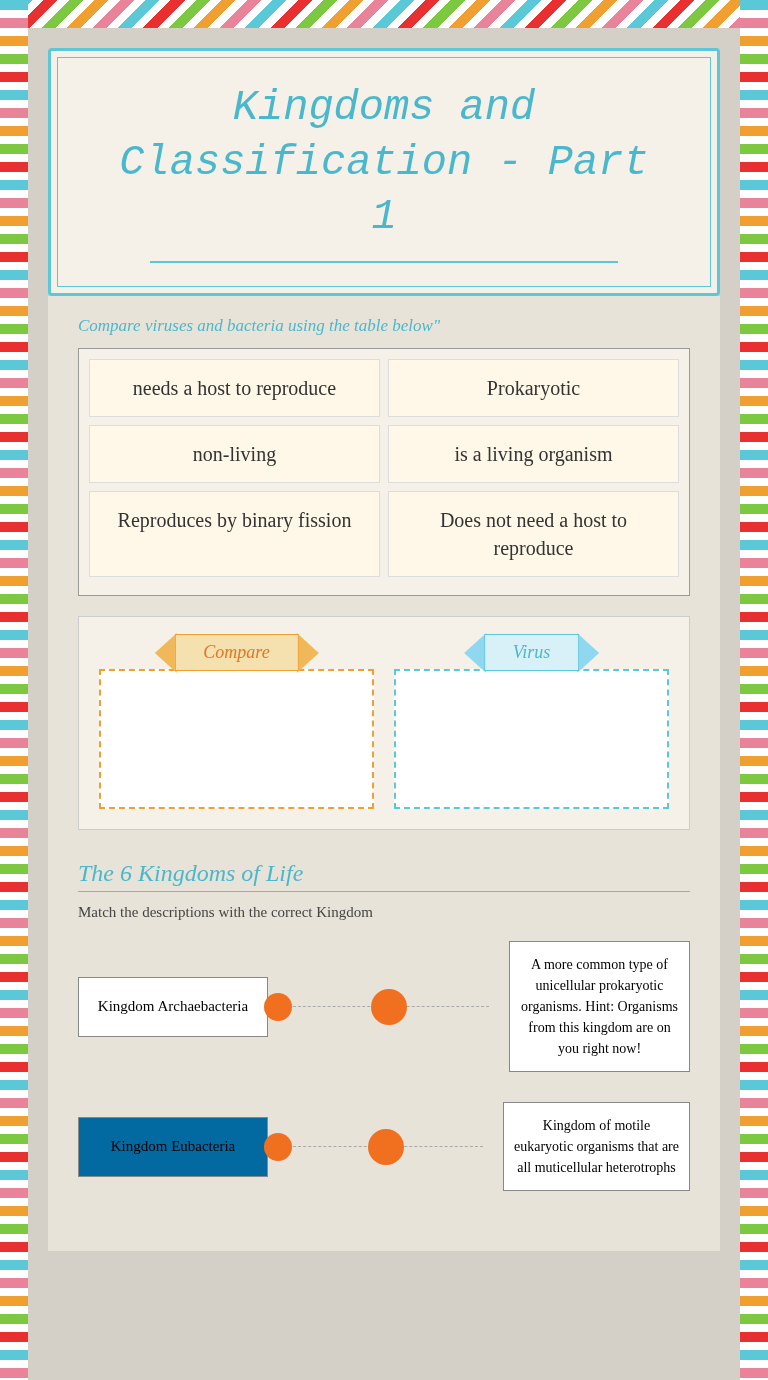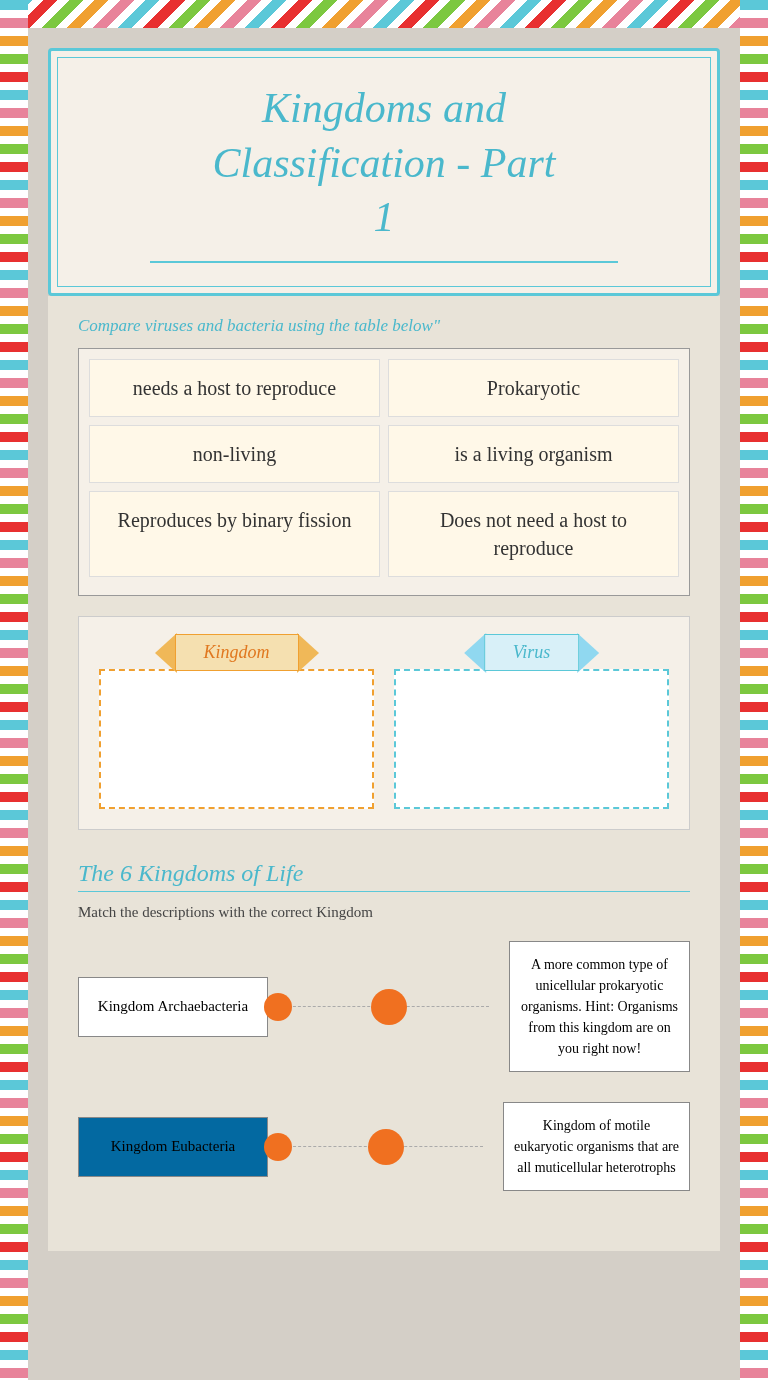--- a/index.html
+++ b/index.html
@@ -21,20 +21,21 @@
 
     
     .header-section {
       background: #f5f0e8;
       border: 3px solid #5bc8d8;
       margin: 20px 20px 0 20px;
       padding: 30px 40px;
       text-align: center;
       border-radius: 4px;
       position: relative;
+      font-family: Liberation Mono, monospace;
     }
 
     .header-section::before, .header-section::after {
       content: '';
       position: absolute;
       top: 6px; bottom: 6px; left: 6px; right: 6px;
       border: 1.5px solid #5bc8d8;
       pointer-events: none;
     }
 
@@ -237,21 +238,21 @@
       </div>
     </div>
 
     <div class="drag-section">
 
       <div style="flex:1; position:relative; padding-top: 32px;">
         <div style="position:absolute; top:-4px; left:50%; transform:translateX(-50%); z-index:5; display:flex; align-items:center; white-space:nowrap;">
 
           <div style="width:0;height:0; border-top:20px solid transparent; border-bottom:20px solid transparent; border-right:22px solid #f0b858; margin-right:-2px; z-index:1;"></div>
           <div style="background:#f5e0b0; border:1.5px solid #f0a030; padding:7px 28px; font-style:italic; font-size:18px; color:#e07820; z-index:2; position:relative;">
-            <span>Kingdom</span>
+            <span>Compare</span>
           </div>
 
           <div style="width:0;height:0; border-top:20px solid transparent; border-bottom:20px solid transparent; border-left:22px solid #f0b858; margin-left:-2px; z-index:1;"></div>
         </div>
         <div style="border:2px dashed #f0a030; min-height:140px; background:white;"></div>
       </div>
 
       <div style="flex:1; position:relative; padding-top: 32px;">
         <div style="position:absolute; top:-4px; left:50%; transform:translateX(-50%); z-index:5; display:flex; align-items:center; white-space:nowrap;">
 

